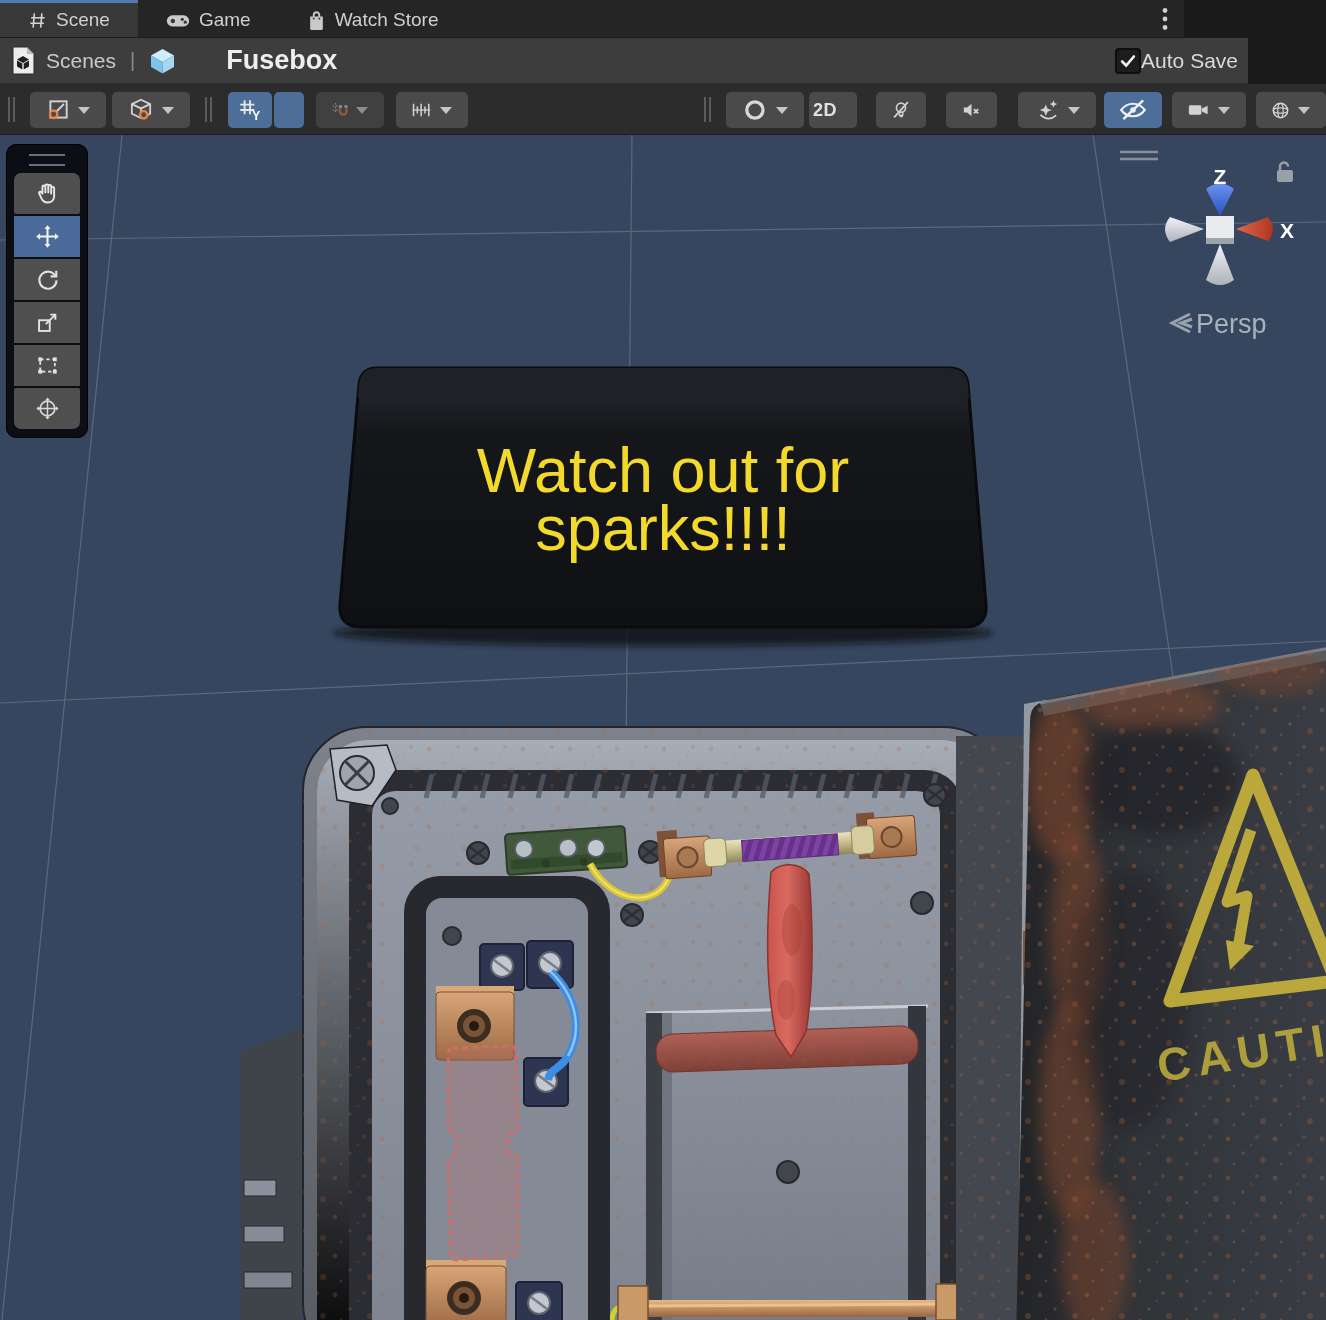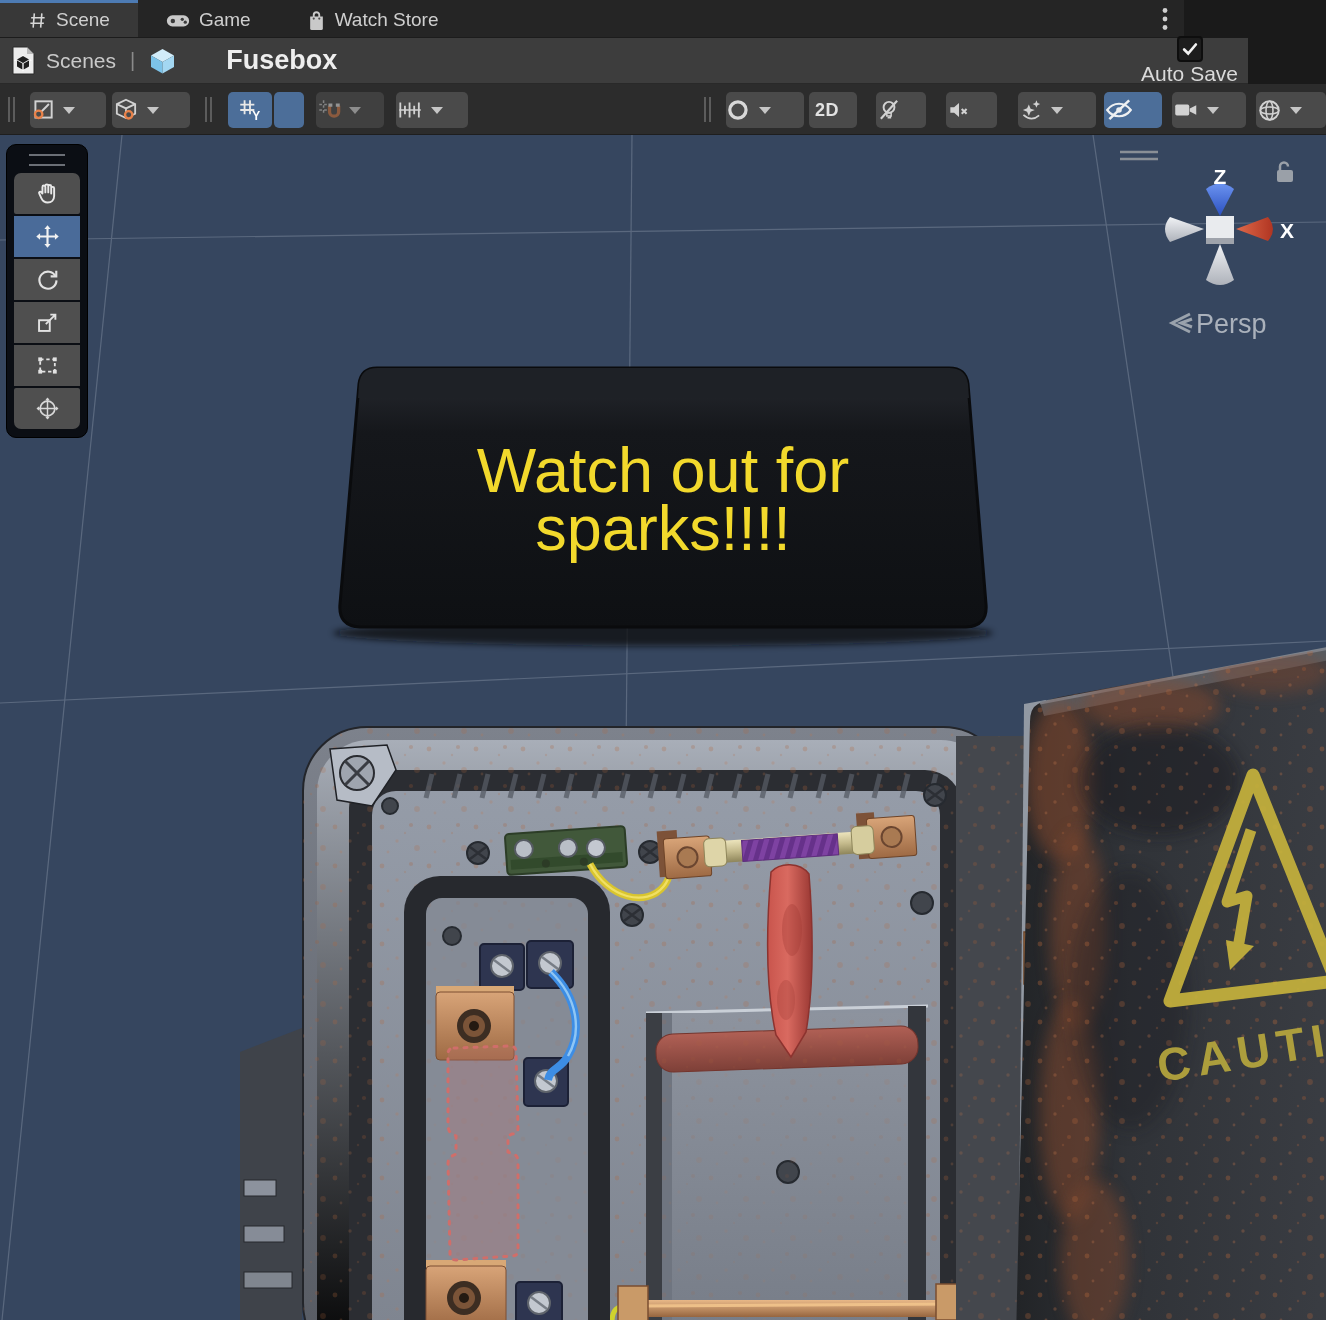--- a/index.html
+++ b/index.html
@@ -7,25 +7,25 @@
   .tabbar{position:absolute;left:0;top:0;width:1184px;height:38px;background:#252525;display:flex;align-items:stretch;border-bottom:1px solid #1c1c1c;box-sizing:border-box;}
   .tab{display:flex;align-items:center;gap:9px;padding:0 28px;color:#cfcfcf;font-size:19px;cursor:default;border-top:3px solid transparent;box-sizing:border-box;}
   .tab.active{background:#383838;border-top:3px solid #4d7bb4;}
   .tab svg{display:block;}
   .tab-spacer{flex:1;}
   .kebab{display:flex;align-items:center;padding:0 16px;color:#cfcfcf;}
   .crumbbar{position:absolute;left:0;top:38px;width:1248px;height:46px;background:#3d3d3d;display:flex;align-items:center;gap:10px;padding:0 6px 0 10px;box-sizing:border-box;border-bottom:1px solid #292929;}
   .crumb-text{color:#c9c9c9;font-size:21px;}
   .crumb-sep{color:#8b8b8b;font-size:20px;margin:0 4px;}
   .object-name{color:#eeeeee;font-size:27px;font-weight:bold;margin-left:40px;}
-  .autosave{margin-left:auto;display:flex;align-items:center;padding-right:4px;flex-direction:column;}
+  .autosave{margin-left:auto;display:flex;align-items:center;padding-right:4px;}
   .checkbox{width:26px;height:26px;background:#1d1d1d;border:2px solid #0e0e0e;border-radius:4px;display:flex;align-items:center;justify-content:center;box-sizing:border-box;}
   .autosave-label{color:#dadada;font-size:21px;}
   .toolbar{position:absolute;left:0;top:84px;width:1326px;height:51px;background:#2c2c2c;border-bottom:1px solid #1e1e1e;box-sizing:border-box;}
-  .tbtn{position:absolute;top:8px;height:36px;background:#4a4a4a;border:none;border-radius:5px;display:flex;align-items:center;justify-content:flex-start;gap:5px;padding:0;cursor:default;}
+  .tbtn{position:absolute;top:8px;height:36px;background:#4a4a4a;border:none;border-radius:5px;display:flex;align-items:center;justify-content:flex-end;gap:5px;padding:14px;cursor:default;}
   .tbtn.blue{background:#4c6e99;}
   .tbtn.dim{background:#404040;}
   .tbtn.dim svg{opacity:.55;}
   .tbtn .caret{width:0;height:0;border-left:6px solid transparent;border-right:6px solid transparent;border-top:7px solid #c6c6c6;margin:0 2px;}
   .tbtn.dim .caret{border-top-color:#8d8d8d;}
   .seg{position:absolute;top:8px;height:36px;display:flex;gap:2px;}
   .seg .part{background:#4c6e99;border-radius:5px;display:flex;align-items:center;justify-content:center;height:36px;}
   .vhandle{position:absolute;top:13px;width:10px;height:25px;display:flex;gap:3px;}
   .vhandle i{display:block;width:2px;height:25px;background:#5c5c5c;}
   .lbl2d{color:#e2e2e2;font-size:18px;font-weight:bold;letter-spacing:.5px;padding:0 6px;}

